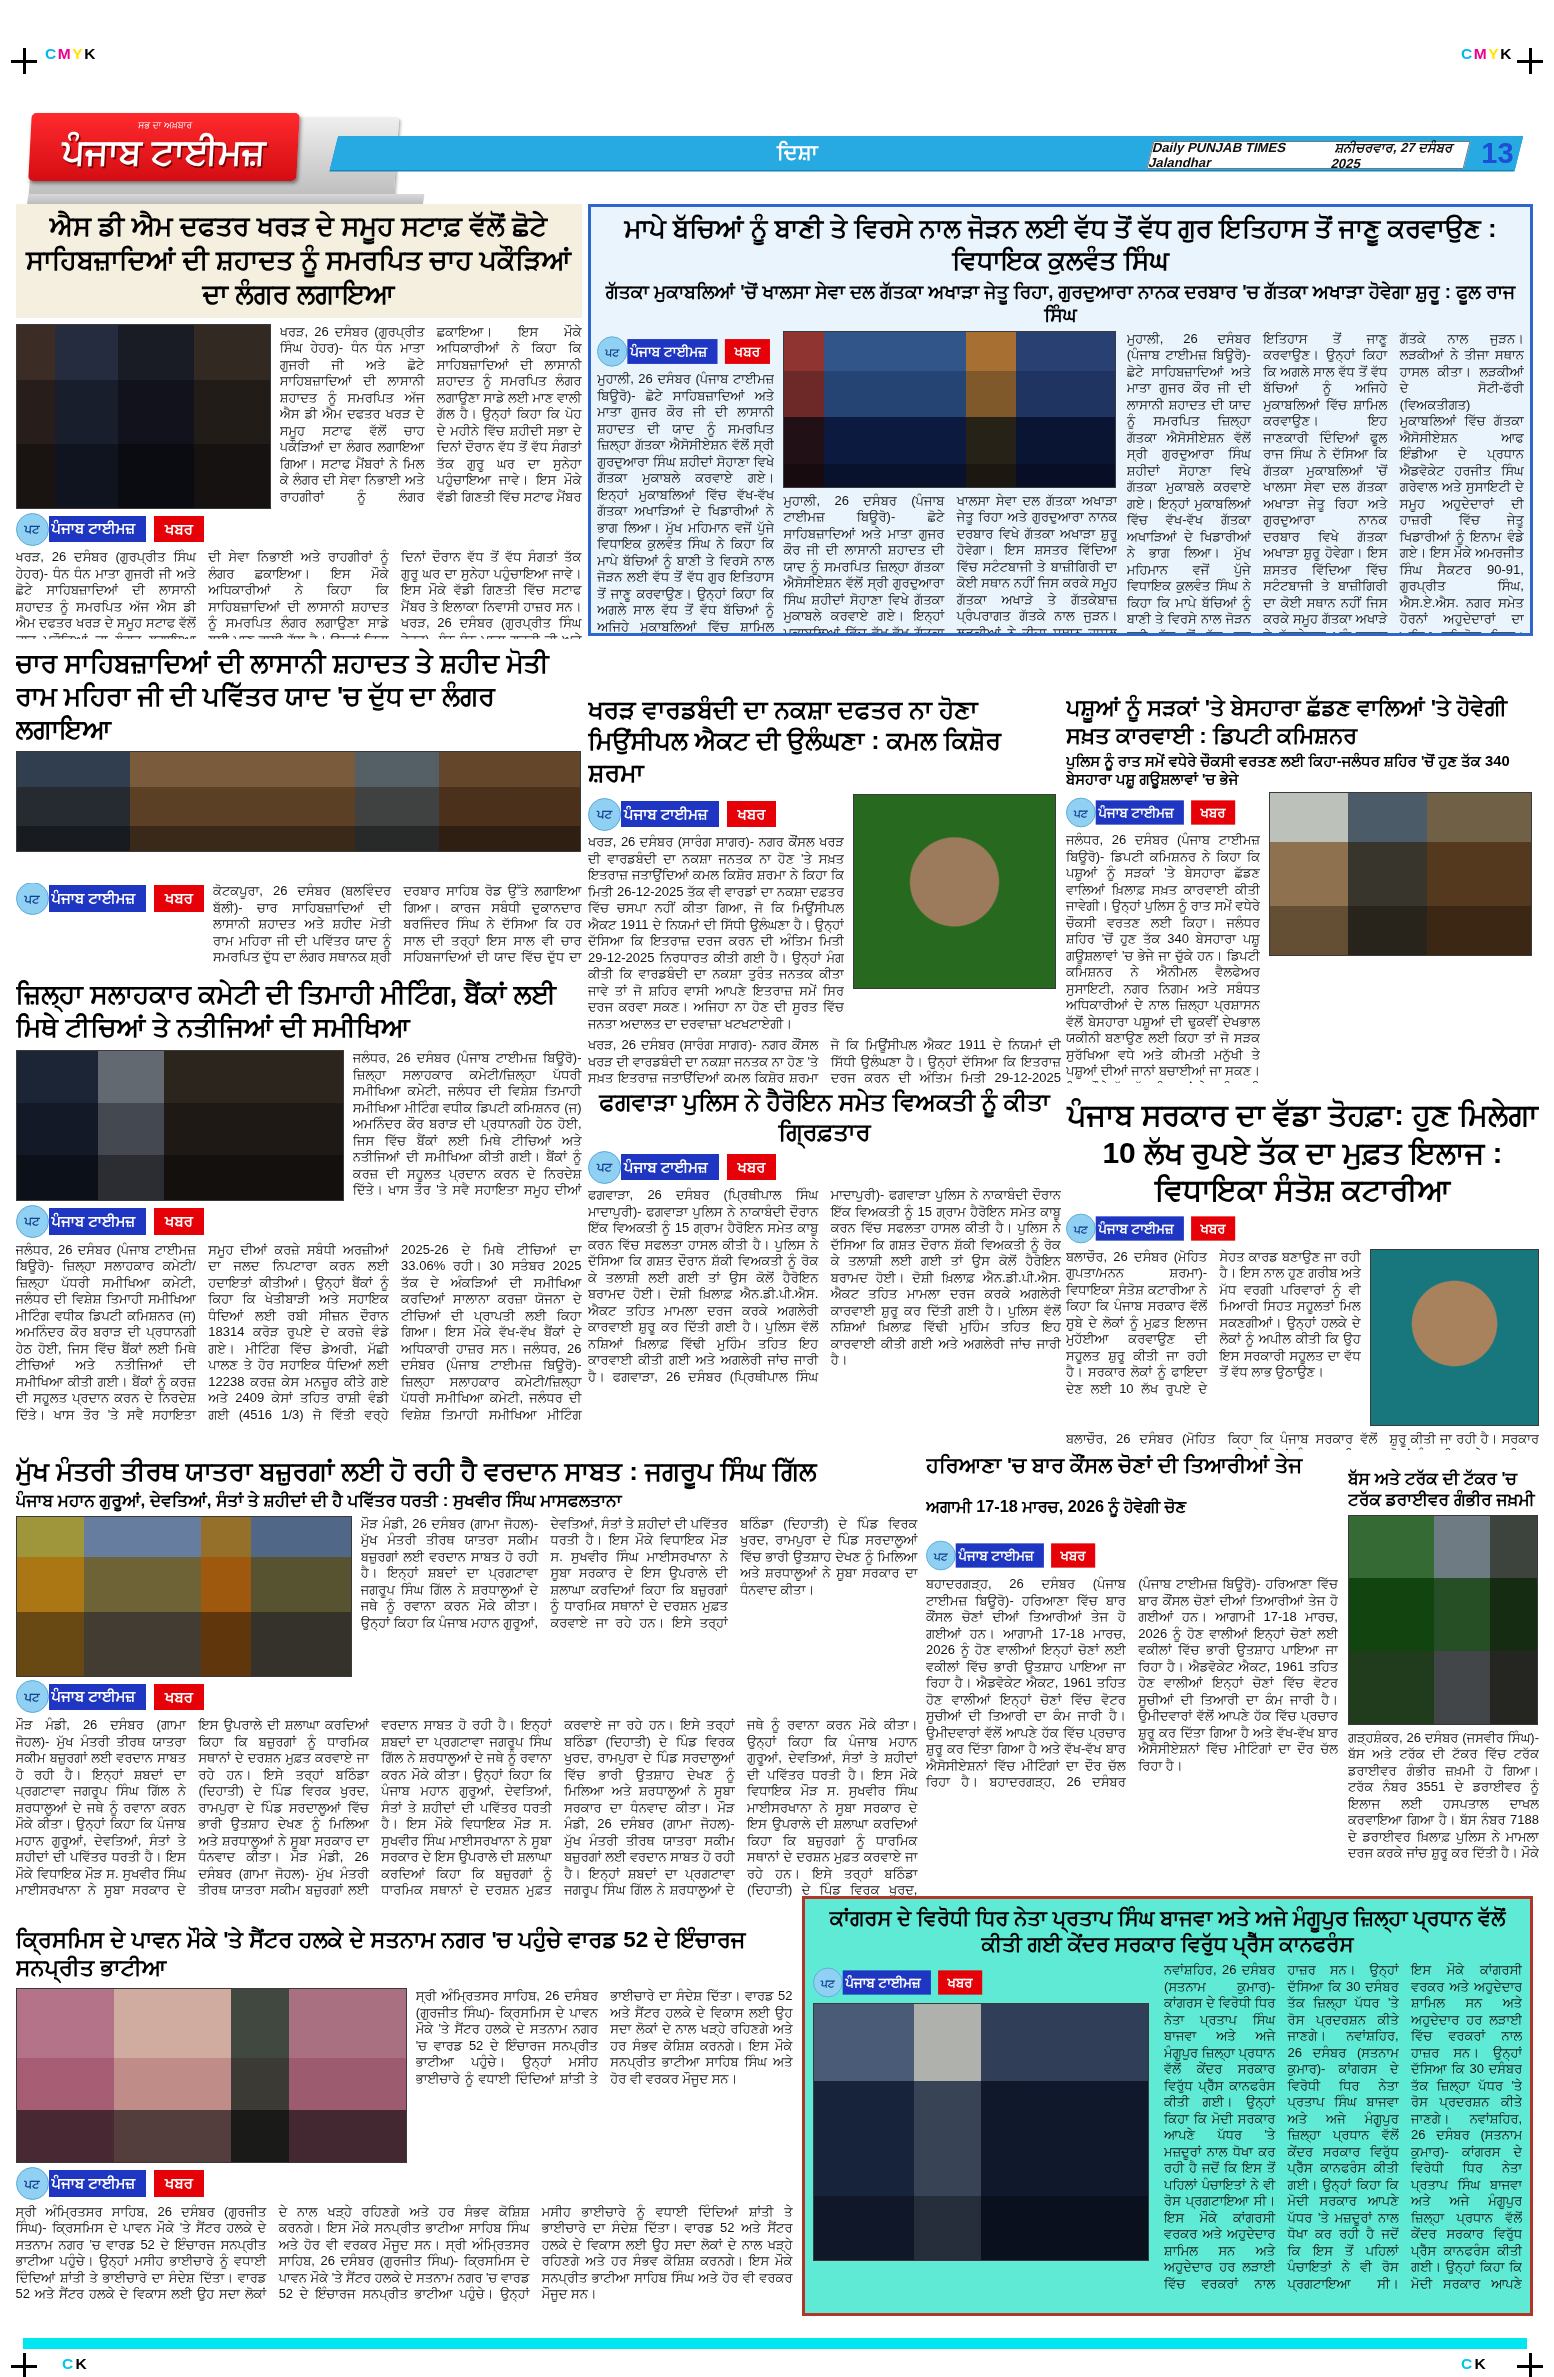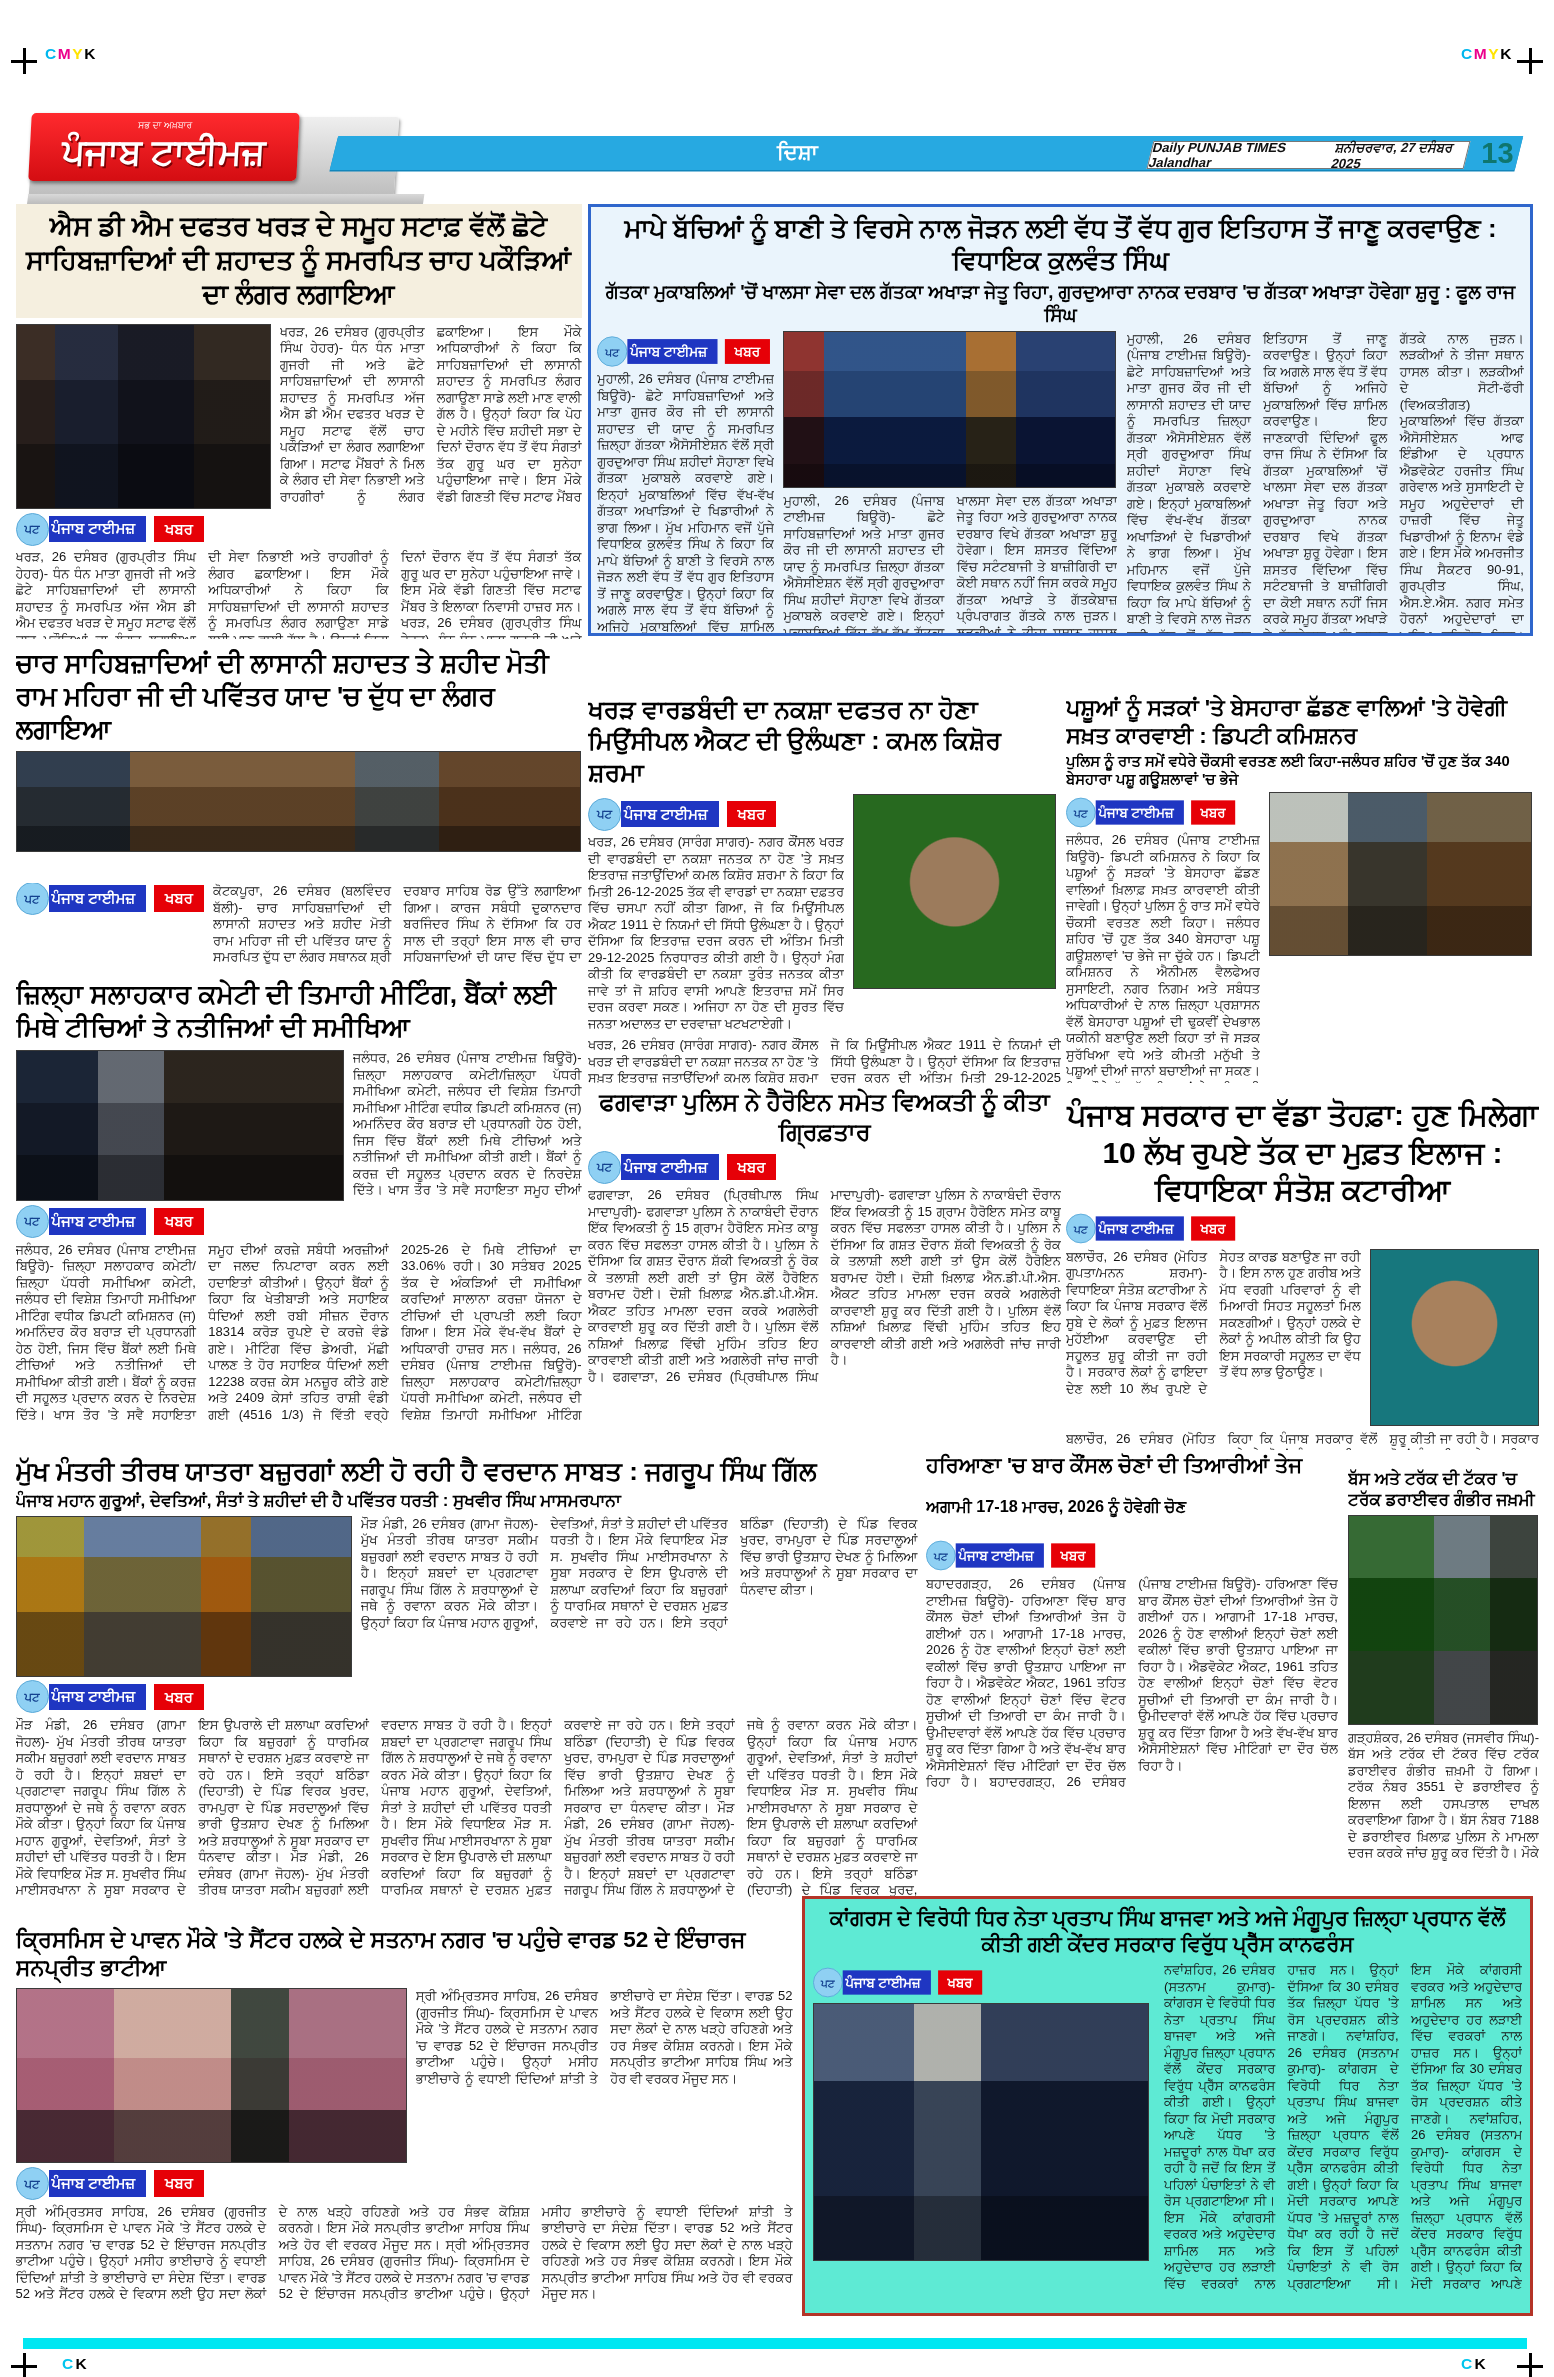--- a/index.html
+++ b/index.html
@@ -10,21 +10,21 @@
   .regletters .c{color:#00b7ee}.regletters .m{color:#ec008c}.regletters .y{color:#ffe400}.regletters .k{color:#000}
   .cross{position:absolute;width:26.4px;height:26.4px;}
   .cross:before{content:"";position:absolute;left:0;right:0;top:12.4px;height:2.3px;background:#000;}
   .cross:after{content:"";position:absolute;top:0;bottom:0;left:12.4px;width:2.3px;background:#000;}
   
   .mast-gray{position:absolute;left:27px;top:134px;width:396px;height:20px;background:linear-gradient(#d9d9d9,#9f9f9f);transform:skewX(-8deg);}
   .mast-gray2{position:absolute;left:31px;top:47px;width:365px;height:93px;background:linear-gradient(#efefef,#b5b5b5);border-radius:3.1px;box-shadow:1.6px 2.3px 3.1px rgba(0,0,0,.35);transform:skewX(-4deg);}
   .mast-bar{position:absolute;left:334px;top:136px;width:1185px;height:34px;background:#27a9e1;transform:skewX(-14deg);box-shadow:0 1.6px 0 #1286bb;}
   .mast-section{position:absolute;left:777px;top:140px;color:#fff;font-size:21px;font-weight:bold;}
   .mast-datebox{position:absolute;left:1150px;top:141px;width:315px;height:26px;background:#fff;border:0.8px solid #777;display:flex;align-items:center;justify-content:center;gap:7.8px;font-size:13.2px;font-weight:bold;transform:skewX(-14deg);}
-  .mast-page{position:absolute;left:1475px;top:135px;width:45px;height:36px;color:#0f766e;font-size:29px;font-weight:bold;text-align:center;line-height:36px;}
+  .mast-page{position:absolute;left:1475px;top:135px;width:45px;height:36px;color:#1d4ed8;font-size:29px;font-weight:bold;text-align:center;line-height:36px;}
   .mast-logo{position:absolute;left:29.5px;top:113px;width:268px;height:68px;background:linear-gradient(#ff2a2e,#d40d12);border-radius:4.7px;box-shadow:1.6px 2.3px 3.9px rgba(0,0,0,.45);
              display:flex;flex-direction:column;align-items:center;justify-content:center;transform:skewX(-3deg);}
   .mast-tag{color:#fff;font-size:9.3px;line-height:9.3px;}
   .mast-title{color:#fff;font-size:36px;font-weight:bold;text-shadow:1.6px 1.6px 0 #7c0204;}
   
   .art{position:absolute;overflow:hidden;}
   .bordered-blue{border:3.1px solid #2f66cc;background:#eaf4fc;}
   .bordered-red{border:3.1px solid #b43428;background:#5eead4;}
   .hl{font-weight:bold;color:#000;line-height:1.25;}
   .hl-c{text-align:center;}
@@ -220,21 +220,21 @@
     </div>
     <div class="row">
       <div class="body cols2" style="flex:1;height:179px;">ਬਲਾਚੌਰ, 26 ਦਸੰਬਰ (ਮੋਹਿਤ ਗੁਪਤਾ/ਮਨਨ ਸ਼ਰਮਾ)- ਵਿਧਾਇਕਾ ਸੰਤੋਸ਼ ਕਟਾਰੀਆ ਨੇ ਕਿਹਾ ਕਿ ਪੰਜਾਬ ਸਰਕਾਰ ਵੱਲੋਂ ਸੂਬੇ ਦੇ ਲੋਕਾਂ ਨੂੰ ਮੁਫ਼ਤ ਇਲਾਜ ਮੁਹੱਈਆ ਕਰਵਾਉਣ ਦੀ ਸਹੂਲਤ ਸ਼ੁਰੂ ਕੀਤੀ ਜਾ ਰਹੀ ਹੈ। ਸਰਕਾਰ ਲੋਕਾਂ ਨੂੰ ਫਾਇਦਾ ਦੇਣ ਲਈ 10 ਲੱਖ ਰੁਪਏ ਦੇ ਸੇਹਤ ਕਾਰਡ ਬਣਾਉਣ ਜਾ ਰਹੀ ਹੈ। ਇਸ ਨਾਲ ਹੁਣ ਗਰੀਬ ਅਤੇ ਮੱਧ ਵਰਗੀ ਪਰਿਵਾਰਾਂ ਨੂੰ ਵੀ ਮਿਆਰੀ ਸਿਹਤ ਸਹੂਲਤਾਂ ਮਿਲ ਸਕਣਗੀਆਂ। ਉਨ੍ਹਾਂ ਹਲਕੇ ਦੇ ਲੋਕਾਂ ਨੂੰ ਅਪੀਲ ਕੀਤੀ ਕਿ ਉਹ ਇਸ ਸਰਕਾਰੀ ਸਹੂਲਤ ਦਾ ਵੱਧ ਤੋਂ ਵੱਧ ਲਾਭ ਉਠਾਉਣ।</div>
       <div class="ph p7" style="width:167px;height:175px;"></div>
     </div>
     <div class="body cols3" style="height:58px;margin-top:3.1px;">ਬਲਾਚੌਰ, 26 ਦਸੰਬਰ (ਮੋਹਿਤ ਗੁਪਤਾ/ਮਨਨ ਸ਼ਰਮਾ)- ਵਿਧਾਇਕਾ ਸੰਤੋਸ਼ ਕਟਾਰੀਆ ਨੇ ਕਿਹਾ ਕਿ ਪੰਜਾਬ ਸਰਕਾਰ ਵੱਲੋਂ ਸੂਬੇ ਦੇ ਲੋਕਾਂ ਨੂੰ ਮੁਫ਼ਤ ਇਲਾਜ ਮੁਹੱਈਆ ਕਰਵਾਉਣ ਦੀ ਸਹੂਲਤ ਸ਼ੁਰੂ ਕੀਤੀ ਜਾ ਰਹੀ ਹੈ। ਸਰਕਾਰ ਲੋਕਾਂ ਨੂੰ ਫਾਇਦਾ ਦੇਣ ਲਈ 10 ਲੱਖ ਰੁਪਏ ਦੇ ਸੇਹਤ ਕਾਰਡ ਬਣਾਉਣ ਜਾ ਰਹੀ ਹੈ। ਇਸ ਨਾਲ ਹੁਣ ਗਰੀਬ ਅਤੇ ਮੱਧ ਵਰਗੀ ਪਰਿਵਾਰਾਂ ਨੂੰ ਵੀ ਮਿਆਰੀ ਸਿਹਤ ਸਹੂਲਤਾਂ ਮਿਲ ਸਕਣਗੀਆਂ। ਉਨ੍ਹਾਂ ਹਲਕੇ ਦੇ ਲੋਕਾਂ ਨੂੰ ਅਪੀਲ ਕੀਤੀ ਕਿ ਉਹ ਇਸ ਸਰਕਾਰੀ ਸਹੂਲਤ ਦਾ ਵੱਧ ਤੋਂ ਵੱਧ ਲਾਭ ਉਠਾਉਣ।</div>
   </div>
 
   <div class="art" style="left:15.5px;top:1455px;width:902px;height:466px;">
     <div class="hl" style="font-size:26px;">ਮੁੱਖ ਮੰਤਰੀ ਤੀਰਥ ਯਾਤਰਾ ਬਜ਼ੁਰਗਾਂ ਲਈ ਹੋ ਰਹੀ ਹੈ ਵਰਦਾਨ ਸਾਬਤ : ਜਗਰੂਪ ਸਿੰਘ ਗਿੱਲ</div>
-    <div class="sub" style="font-size:17px;margin:3.1px 0;">ਪੰਜਾਬ ਮਹਾਨ ਗੁਰੂਆਂ, ਦੇਵਤਿਆਂ, ਸੰਤਾਂ ਤੇ ਸ਼ਹੀਦਾਂ ਦੀ ਹੈ ਪਵਿੱਤਰ ਧਰਤੀ : ਸੁਖਵੀਰ ਸਿੰਘ ਮਾਸਮਰਪਾਨਾ</div>
+    <div class="sub" style="font-size:17px;margin:3.1px 0;">ਪੰਜਾਬ ਮਹਾਨ ਗੁਰੂਆਂ, ਦੇਵਤਿਆਂ, ਸੰਤਾਂ ਤੇ ਸ਼ਹੀਦਾਂ ਦੀ ਹੈ ਪਵਿੱਤਰ ਧਰਤੀ : ਸੁਖਵੀਰ ਸਿੰਘ ਮਾਸਫਲਤਾਨਾ</div>
     <div class="row" style="margin-top:4.7px;">
       <div class="ph p8" style="width:334px;height:159px;"></div>
       <div class="body cols3" style="flex:1;height:159px;">ਮੌੜ ਮੰਡੀ, 26 ਦਸੰਬਰ (ਗਾਮਾ ਜੋਹਲ)- ਮੁੱਖ ਮੰਤਰੀ ਤੀਰਥ ਯਾਤਰਾ ਸਕੀਮ ਬਜ਼ੁਰਗਾਂ ਲਈ ਵਰਦਾਨ ਸਾਬਤ ਹੋ ਰਹੀ ਹੈ। ਇਨ੍ਹਾਂ ਸ਼ਬਦਾਂ ਦਾ ਪ੍ਰਗਟਾਵਾ ਜਗਰੂਪ ਸਿੰਘ ਗਿੱਲ ਨੇ ਸ਼ਰਧਾਲੂਆਂ ਦੇ ਜਥੇ ਨੂੰ ਰਵਾਨਾ ਕਰਨ ਮੌਕੇ ਕੀਤਾ। ਉਨ੍ਹਾਂ ਕਿਹਾ ਕਿ ਪੰਜਾਬ ਮਹਾਨ ਗੁਰੂਆਂ, ਦੇਵਤਿਆਂ, ਸੰਤਾਂ ਤੇ ਸ਼ਹੀਦਾਂ ਦੀ ਪਵਿੱਤਰ ਧਰਤੀ ਹੈ। ਇਸ ਮੌਕੇ ਵਿਧਾਇਕ ਮੌੜ ਸ. ਸੁਖਵੀਰ ਸਿੰਘ ਮਾਈਸਰਖਾਨਾ ਨੇ ਸੂਬਾ ਸਰਕਾਰ ਦੇ ਇਸ ਉਪਰਾਲੇ ਦੀ ਸ਼ਲਾਘਾ ਕਰਦਿਆਂ ਕਿਹਾ ਕਿ ਬਜ਼ੁਰਗਾਂ ਨੂੰ ਧਾਰਮਿਕ ਸਥਾਨਾਂ ਦੇ ਦਰਸ਼ਨ ਮੁਫ਼ਤ ਕਰਵਾਏ ਜਾ ਰਹੇ ਹਨ। ਇਸੇ ਤਰ੍ਹਾਂ ਬਠਿੰਡਾ (ਦਿਹਾਤੀ) ਦੇ ਪਿੰਡ ਵਿਰਕ ਖੁਰਦ, ਰਾਮਪੁਰਾ ਦੇ ਪਿੰਡ ਸਰਦਾਲੂਆਂ ਵਿੱਚ ਭਾਰੀ ਉਤਸ਼ਾਹ ਦੇਖਣ ਨੂੰ ਮਿਲਿਆ ਅਤੇ ਸ਼ਰਧਾਲੂਆਂ ਨੇ ਸੂਬਾ ਸਰਕਾਰ ਦਾ ਧੰਨਵਾਦ ਕੀਤਾ।</div>
     </div>
     <div class="badge">
       <span class="badge-circle">ਪਟ</span>
       <span class="badge-blue">
           <span class="badge-brand">ਪੰਜਾਬ ਟਾਈਮਜ਼</span>
         </span>
       <span class="badge-tag">ਖਬਰ</span>

